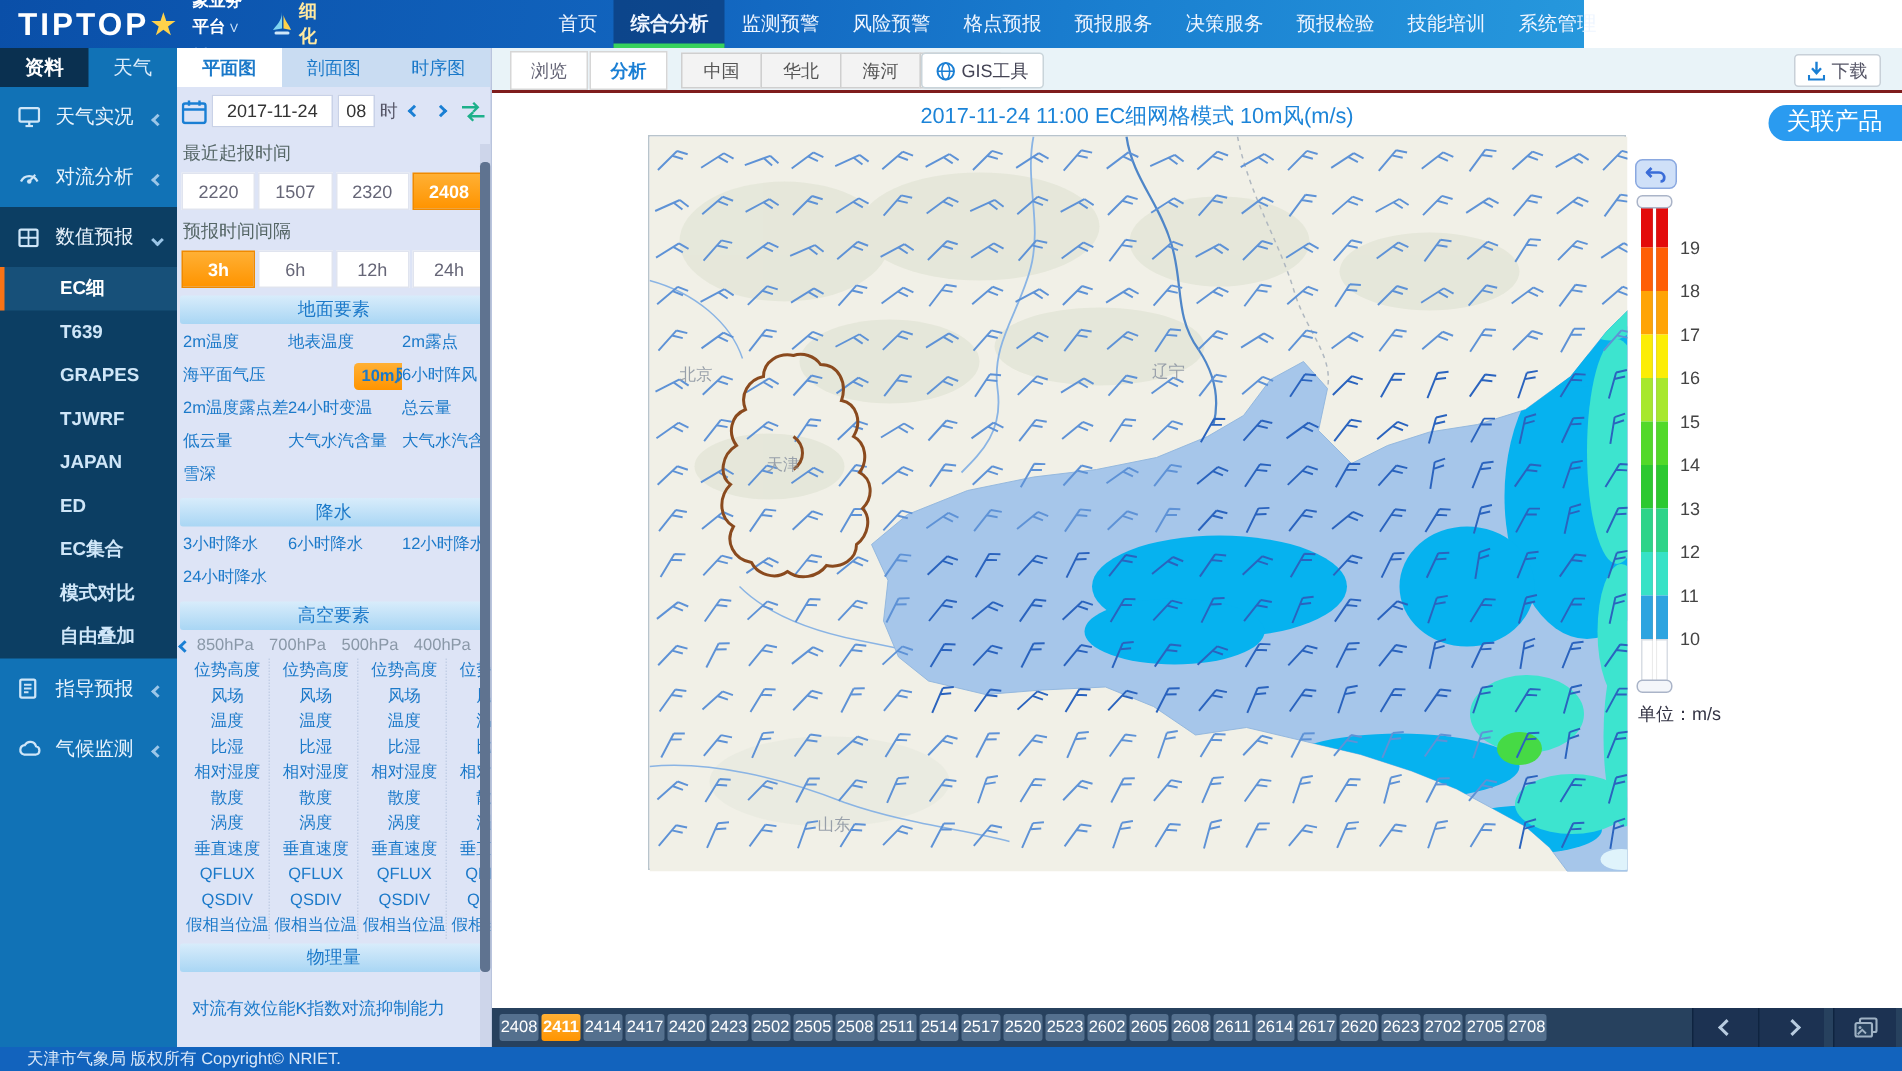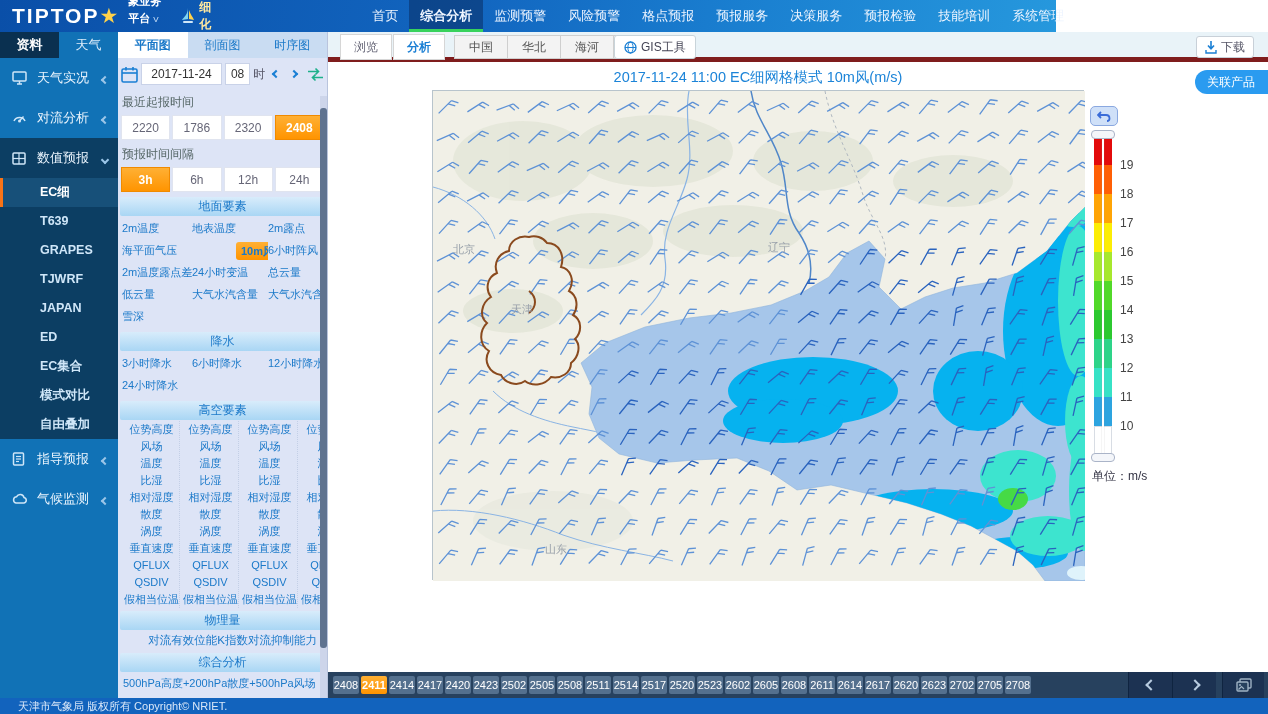--- a/index.html
+++ b/index.html
@@ -62,36 +62,36 @@
   .sechdr{height:19px;line-height:19px;text-align:center;font-size:12px;color:#1b79c9;background:linear-gradient(#d8ecfb,#a9d6f4);margin:3px 2px 1px 2px;border-radius:2px;}
   .itemgrid{display:grid;grid-template-columns:70px 76px 58px;padding:1px 4px;}
   .itemgrid .chip{font-size:11px;color:#1b79c9;height:22px;line-height:20px;cursor:pointer;white-space:nowrap;}
   .chip.active{display:inline-block;height:18px;line-height:18px;margin-top:2px;padding:0 5px;border-radius:3px;width:max-content;}
   .levelrow{display:flex;align-items:center;height:18px;padding:0 2px;}
   .levelrow .lvl{flex:1;text-align:center;font-size:11px;color:#8a98a8;}
   .uppergrid{display:flex;padding:0 3px;}
   .ucol{flex:1;border-left:1px dotted #c3cfe6;}
   .ucol:first-child{border-left:none;}
   .ucell{height:17px;line-height:17px;font-size:11px;color:#1b79c9;padding-left:3px;white-space:nowrap;cursor:pointer;text-align:center;}
-  .physrow{display:flex;justify-content:flex-end;padding:2px 10px;}
+  .physrow{display:flex;justify-content:flex-start;padding:16px 10px;}
   .physrow .chip{font-size:11.5px;color:#1b79c9;cursor:pointer;}
   .comprow{font-size:11px;color:#1b79c9;line-height:21px;padding-left:5px;white-space:nowrap;overflow:hidden;cursor:pointer;}
   .pscroll{position:absolute;right:0;top:64px;bottom:0;width:7px;background:#cdd5ea;}
   .pthumb{position:absolute;top:12px;width:7px;height:540px;background:#5f7390;border-radius:3px;}
 
   
   #main{position:absolute;left:328px;top:32px;width:940px;height:666px;background:#fff;}
-  #toolbar{position:absolute;left:0;top:0;width:940px;height:30px;background:#e9f3f8;border-bottom:5px solid #7f1d1d;}
+  #toolbar{position:absolute;left:0;top:0;width:940px;height:30px;background:#e9f3f8;border-bottom:2px solid #7f1d1d;}
   .vtab{position:absolute;top:2px;width:52px;height:26px;line-height:24px;text-align:center;font-size:12px;background:#fff;border:1px solid #d6d6d6;color:#667;cursor:pointer;}
   .vtab.active{color:#1a7fd4;font-weight:bold;}
   .regbtn{position:absolute;top:3px;width:54px;height:24px;line-height:22px;text-align:center;font-size:12px;background:#f3f3f3;border:1px solid #cfcfcf;color:#555;cursor:pointer;}
   #gisbtn{position:absolute;left:286px;top:3px;height:24px;padding:0 9px;background:#fff;border:1px solid #c9d4da;border-radius:3px;font-size:12px;color:#445;display:flex;align-items:center;gap:4px;cursor:pointer;}
   #dlbtn{position:absolute;right:14px;top:4px;height:22px;padding:0 8px;background:#fff;border:1px solid #c8d0d8;border-radius:3px;font-size:12px;color:#556;display:flex;align-items:center;gap:4px;cursor:pointer;}
   #maptitle{position:absolute;left:104px;top:36px;width:652px;text-align:center;font-size:14.5px;color:#1c84d8;}
-  #relbtn{position:absolute;right:0;top:38px;height:24px;line-height:24px;padding:0 13px 0 12px;background:#2a9bf0;color:#fff;font-size:12px;border-radius:12px 0 0 12px;cursor:pointer;}
+  #relbtn{position:absolute;right:0;top:38px;height:24px;line-height:24px;padding:0 13px 0 12px;background:#2a9bf0;color:#fff;font-size:16px;border-radius:12px 0 0 12px;cursor:pointer;}
   #mapwrap{position:absolute;left:104px;top:58px;width:652px;height:490px;border:1px solid #b8c4cc;}
   #undobtn{position:absolute;left:762px;top:74px;width:28px;height:20px;background:#cfe0f8;border:1px solid #8aa8e0;border-radius:5px;display:flex;align-items:center;justify-content:center;cursor:pointer;}
   #cbar{position:absolute;left:766px;top:104px;width:18px;}
   .cseg{width:18px;height:29px;}
   #cbar-rail{position:absolute;left:774px;top:100px;width:2px;height:327px;background:#fff;box-shadow:0 0 1px #999;}
   .chandle{position:absolute;left:763px;width:24px;height:9px;background:#f4f6fa;border:1px solid #aab4c8;border-radius:4px;cursor:pointer;}
   .ctick{position:absolute;left:792px;font-size:12px;color:#444;}
   #cunit{position:absolute;left:764px;top:436px;font-size:12px;color:#334;}
 
   
@@ -244,21 +244,21 @@
       <span style="margin-left:2px">
           <svg width="17" height="15" viewBox="0 0 17 15">
             <path d="M1 4.5 L11 4.5 M8.5 1.5 L11.5 4.5 L8.5 7.5" stroke="#1db08a" stroke-width="1.6" fill="none"></path>
             <path d="M16 10.5 L6 10.5 M8.5 7.7 L5.5 10.5 L8.5 13.5" stroke="#1db08a" stroke-width="1.6" fill="none"></path>
           </svg>
         </span>
     </div>
     <div class="plabel">最近起报时间</div>
     <div class="btnrow" id="report-times">
         <div class="pbtn">2220</div>
-        <div class="pbtn">1786</div>
+        <div class="pbtn">1507</div>
         <div class="pbtn">2320</div>
         <div class="pbtn active">2408</div>
       </div>
     <div class="plabel">预报时间间隔</div>
     <div class="btnrow" id="intervals">
         <div class="pbtn active">3h</div>
         <div class="pbtn">6h</div>
         <div class="pbtn">12h</div>
         <div class="pbtn">24h</div>
       </div>
@@ -282,20 +282,28 @@
 
     <div class="sechdr">降水</div>
     <div class="itemgrid" id="precip-items">
         <div style="height: 22px;"><span class="chip">3小时降水</span></div>
         <div style="height: 22px;"><span class="chip">6小时降水</span></div>
         <div style="height: 22px;"><span class="chip">12小时降水</span></div>
         <div style="height: 22px;"><span class="chip">24小时降水</span></div>
       </div>
 
     <div class="sechdr">高空要素</div>
+    <div class="levelrow" id="level-row">
+        <span><i class="chvb" style="transform:rotate(45deg)"></i></span>
+        <span class="lvl">850hPa</span>
+        <span class="lvl">700hPa</span>
+        <span class="lvl">500hPa</span>
+        <span class="lvl">400hPa</span>
+        <span><i class="chvb" style="transform:rotate(225deg)"></i></span>
+      </div>
     <div class="uppergrid" id="upper-grid">
         <div class="ucol">
           <div class="ucell">位势高度</div>
           <div class="ucell">风场</div>
           <div class="ucell">温度</div>
           <div class="ucell">比湿</div>
           <div class="ucell">相对湿度</div>
           <div class="ucell">散度</div>
           <div class="ucell">涡度</div>
           <div class="ucell">垂直速度</div>

